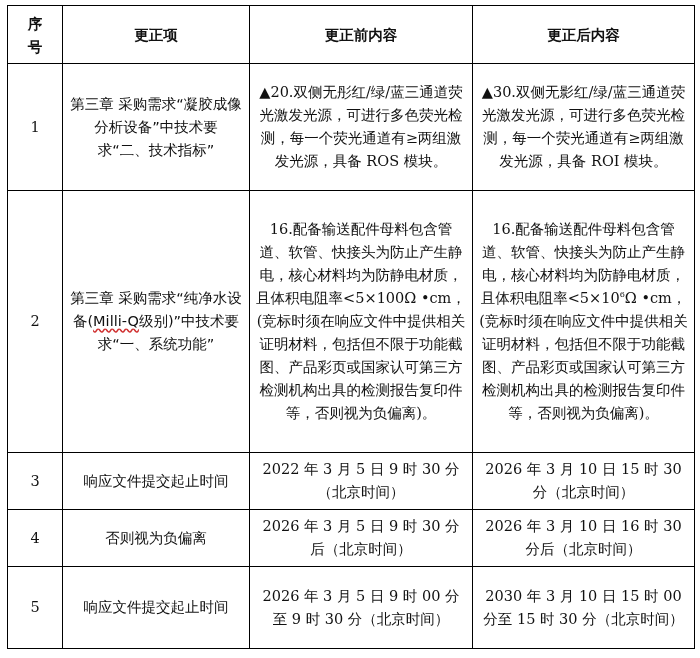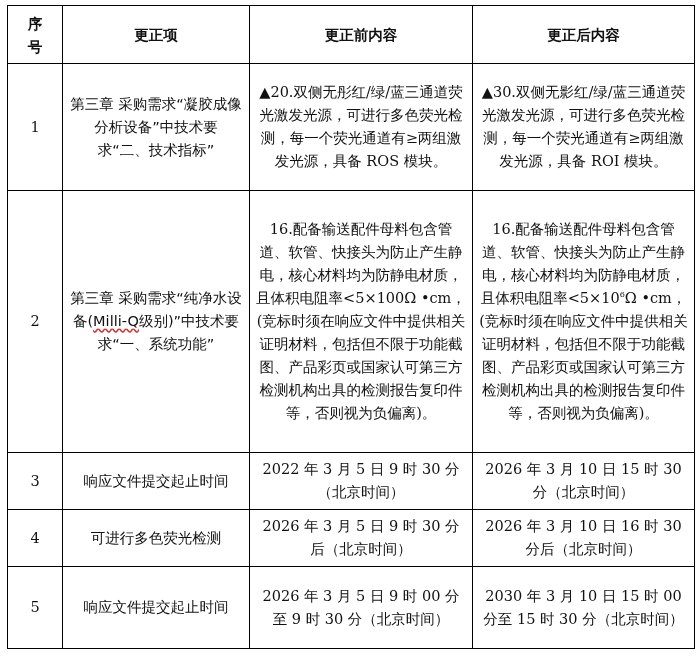--- a/index.html
+++ b/index.html
@@ -55,21 +55,21 @@
 
   <tr style="height:57px">
     <td class="num">3</td>
     <td class="item">响应文件提交起止时间</td>
     <td class="content">2022 年 3 月 5 日 9 时 30 分（北京时间）</td>
     <td class="content">2026 年 3 月 10 日 15 时 30 分（北京时间）</td>
   </tr>
 
   <tr style="height:57px">
     <td class="num">4</td>
-    <td class="item">可进行多色荧光检测</td>
+    <td class="item">否则视为负偏离</td>
     <td class="content">2026 年 3 月 5 日 9 时 30 分后（北京时间）</td>
     <td class="content">2026 年 3 月 10 日 16 时 30 分后（北京时间）</td>
   </tr>
 
   <tr style="height:82px">
     <td class="num">5</td>
     <td class="item">响应文件提交起止时间</td>
     <td class="content">2026 年 3 月 5 日 9 时 00 分至 9 时 30 分（北京时间）</td>
     <td class="content">2030 年 3 月 10 日 15 时 00 分至 15 时 30 分（北京时间）</td>
   </tr>

